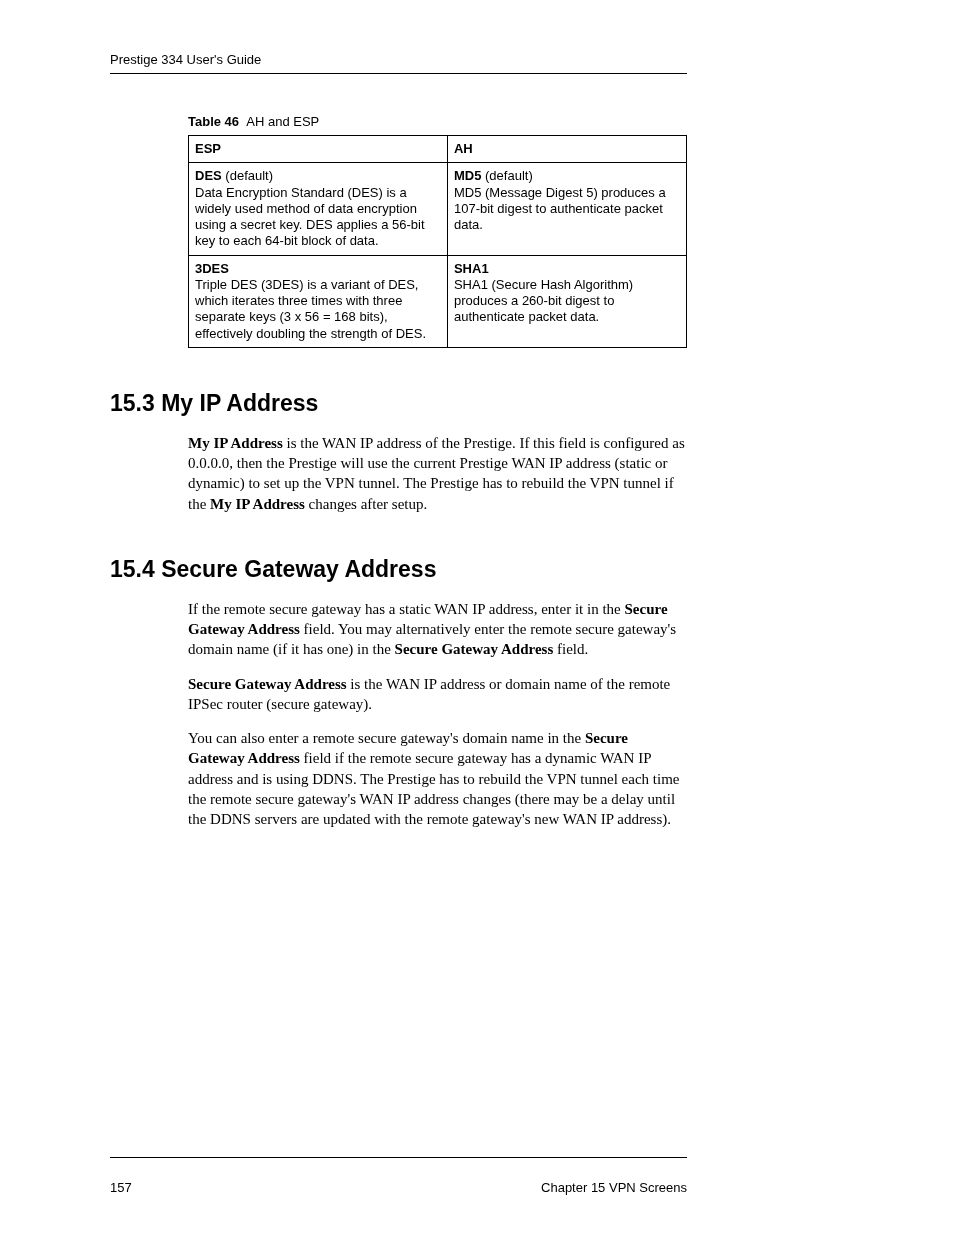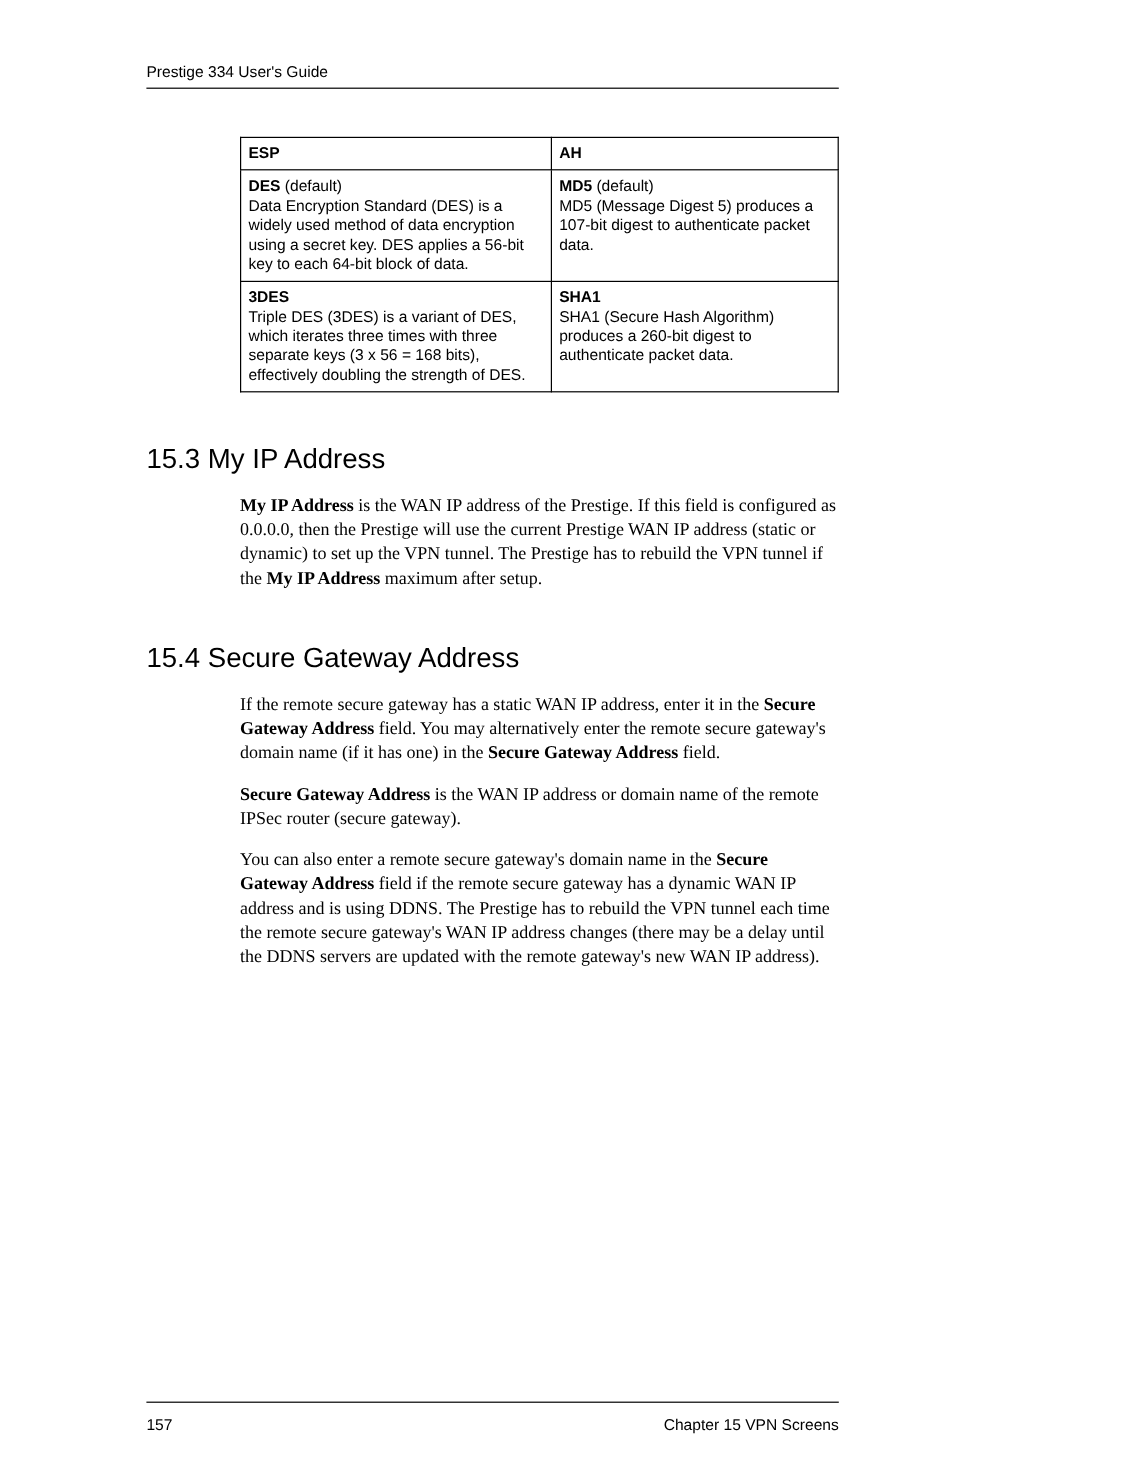--- a/index.html
+++ b/index.html
@@ -9,21 +9,20 @@
     background: #fff;
     margin: 0;
     padding: 0;
   }
   .page {
     width: 797px;
     height: 1235px;
     box-sizing: border-box;
     padding: 52px 110px 40px 110px;
     position: relative;
-    margin-left: 12px;
   }
   .running-head {
     font-family: Arial, Helvetica, sans-serif;
     font-size: 13px;
     color: #000;
     padding-bottom: 6px;
     border-bottom: 1px solid #000;
     margin-bottom: 40px;
   }
   .body-indent {
@@ -56,45 +55,48 @@
   }
   table.tbl th {
     font-weight: bold;
     background: #fff;
   }
   .col-esp { width: 52%; }
   .col-ah  { width: 48%; }
   h2.section {
     font-family: Arial, Helvetica, sans-serif;
     font-size: 23px;
-    font-weight: normal;
+    font-weight: bold;
     margin: 42px 0 16px 0;
   }
   .footer {
     position: absolute;
     left: 110px;
     right: 110px;
     bottom: 40px;
     border-top: 1px solid #000;
-    padding-top: 11px;
+    padding-top: 22px;
     font-family: Arial, Helvetica, sans-serif;
     font-size: 13px;
     display: flex;
     justify-content: space-between;
   }
 </style>
 </head>
 <body>
 
 <div class="page">
 
   <div class="running-head">Prestige 334 User's Guide</div>
 
   <div class="body-indent">
 
+    <div class="table-caption">
+      <b>Table 46</b>&nbsp;&nbsp;<span>AH and ESP</span>
+    </div>
 
     <table class="tbl">
       <colgroup>
         <col class="col-esp">
         <col class="col-ah">
       </colgroup>
       <tbody>
           <tr>
         <th>ESP</th>
         <th>AH</th>
@@ -120,21 +122,21 @@
         </td>
       </tr>
     </tbody>
       </table>
   </div>
 
   <h2 class="section">15.3  My IP Address</h2>
 
   <div class="body-indent">
     <p>
-      <b>My IP Address</b><span> is the WAN IP address of the Prestige. If this field is configured as 0.0.0.0, then the Prestige will use the current Prestige WAN IP address (static or dynamic) to set up the VPN tunnel. The Prestige has to rebuild the VPN tunnel if the </span><b>My IP Address</b><span> maximum after setup.</span>
+      <b>My IP Address</b><span> is the WAN IP address of the Prestige. If this field is configured as 0.0.0.0, then the Prestige will use the current Prestige WAN IP address (static or dynamic) to set up the VPN tunnel. The Prestige has to rebuild the VPN tunnel if the </span><b>My IP Address</b><span> changes after setup.</span>
     </p>
   </div>
 
   <h2 class="section">15.4  Secure Gateway Address</h2>
 
   <div class="body-indent">
     <p>
       <span>If the remote secure gateway has a static WAN IP address, enter it in the </span><b>Secure Gateway Address</b><span> field. You may alternatively enter the remote secure gateway's domain name (if it has one) in the </span><b>Secure Gateway Address</b><span> field.</span>
     </p>
     <p>

